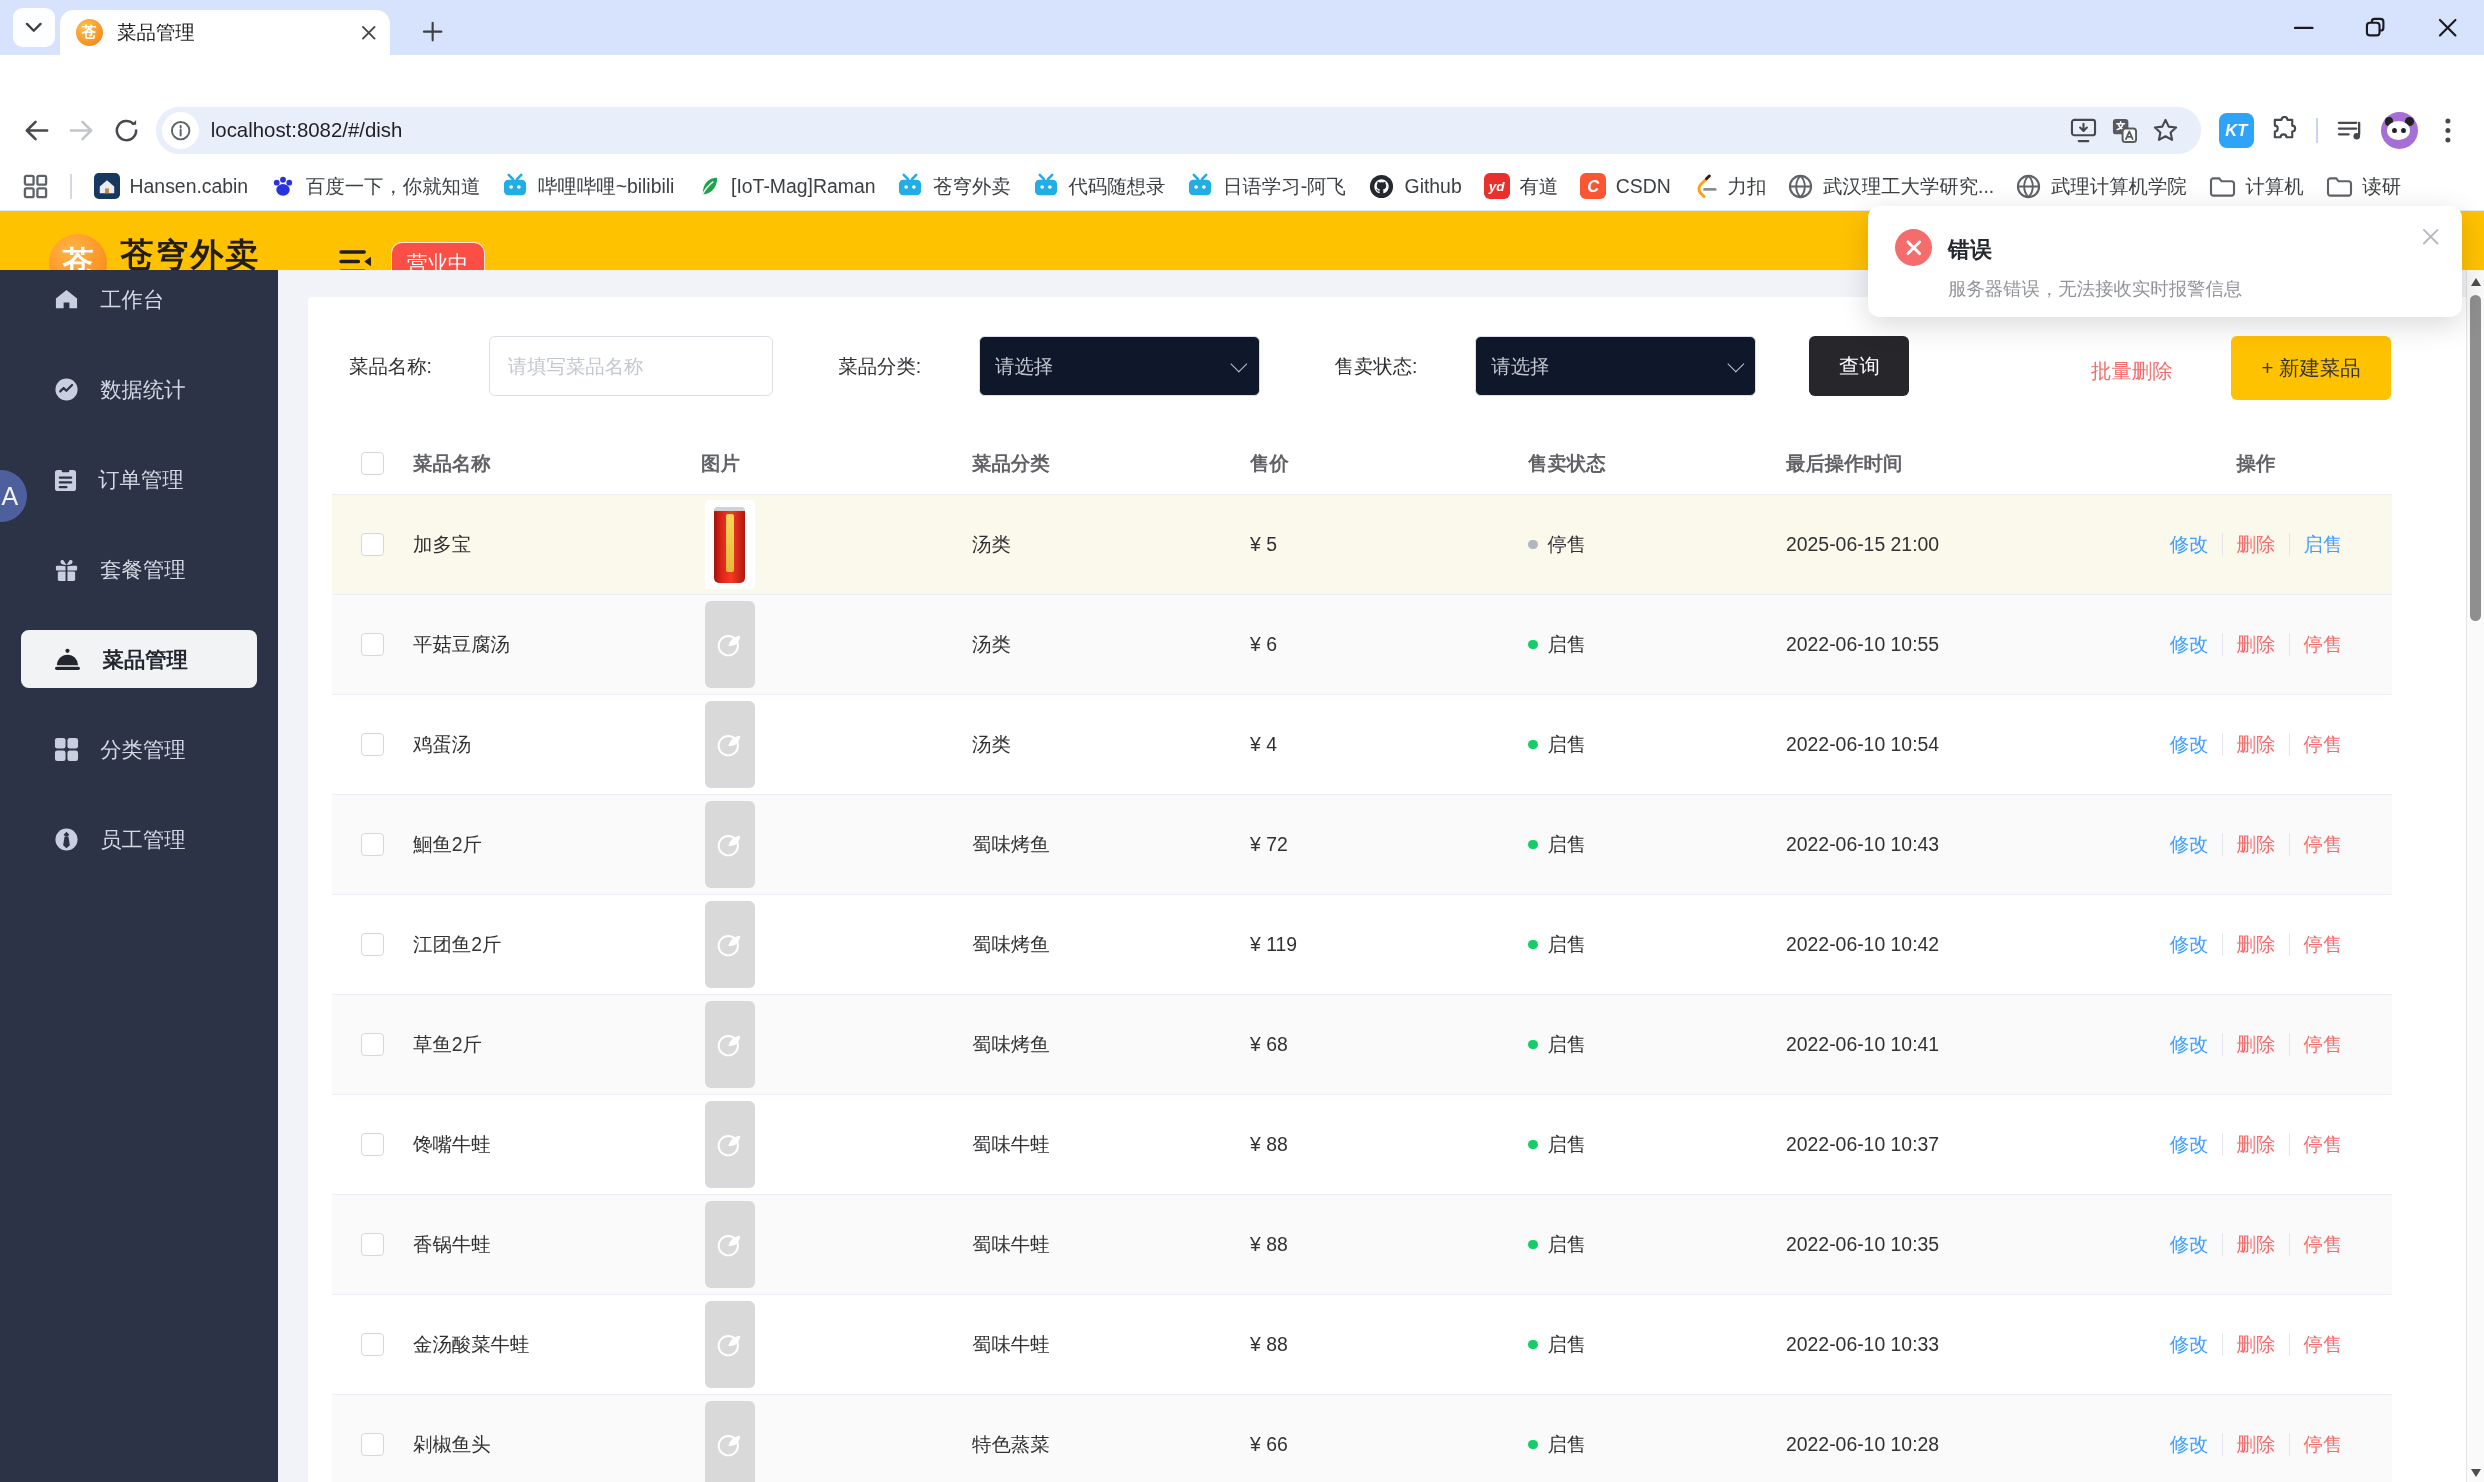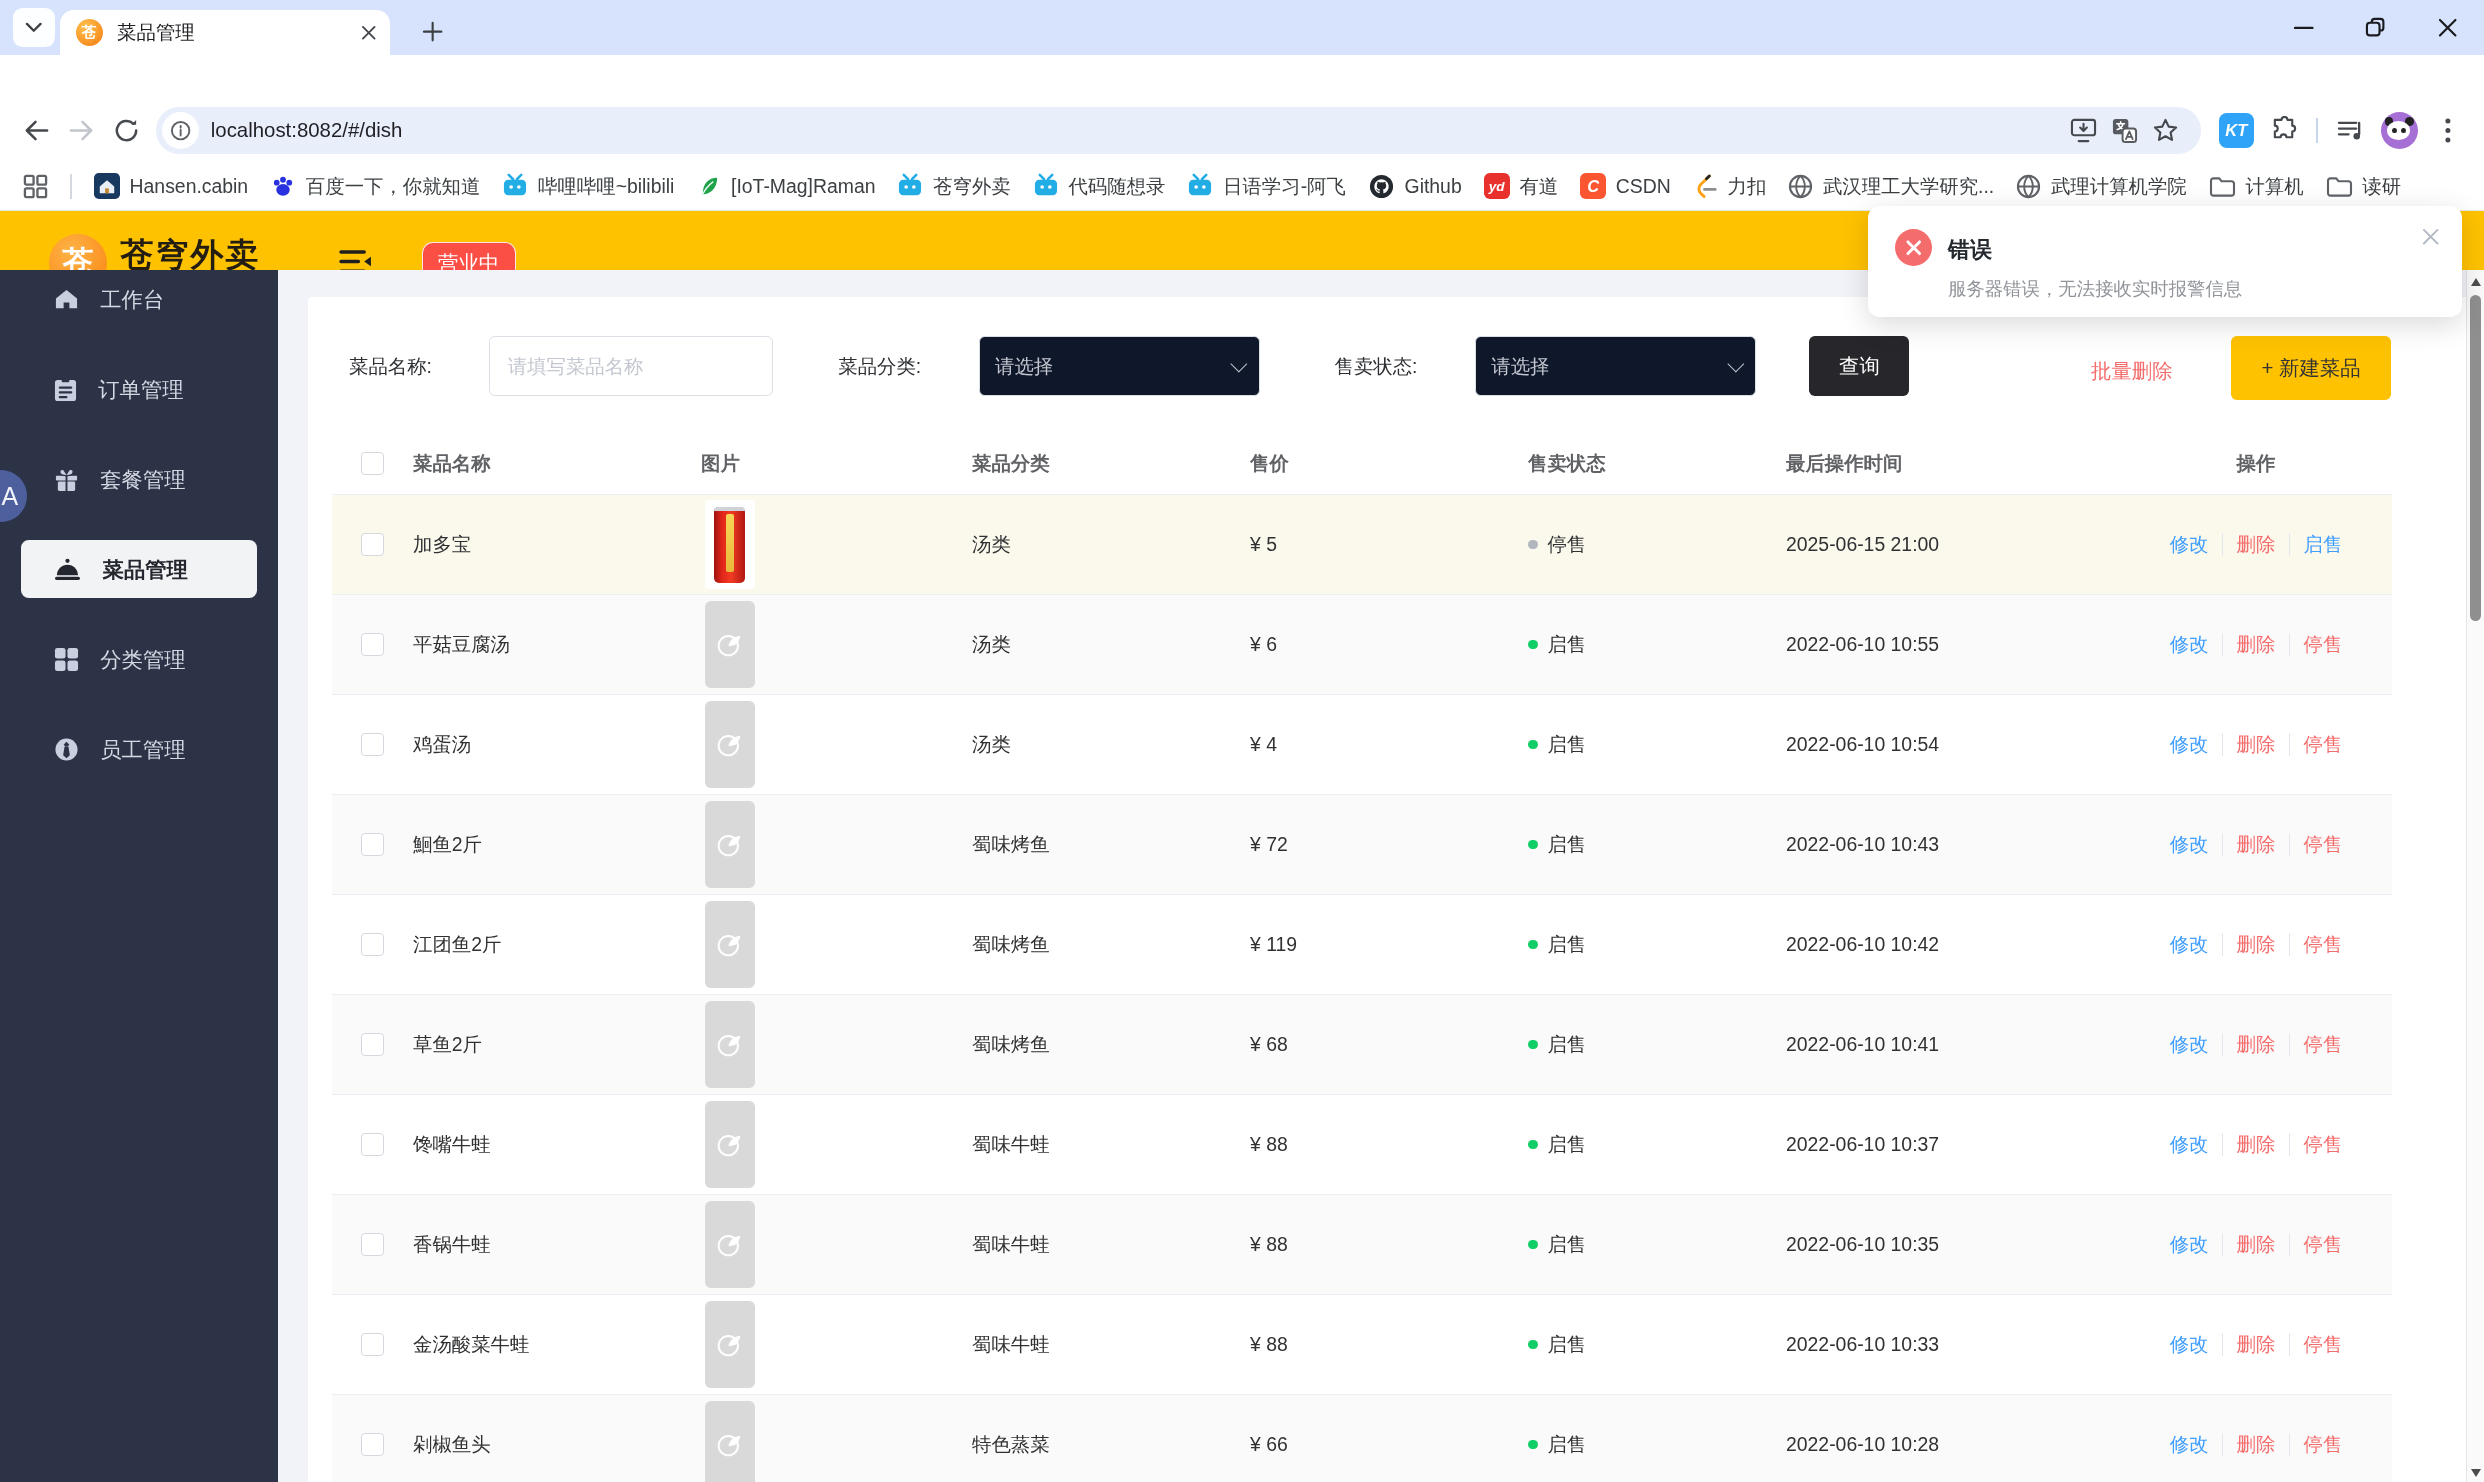--- a/index.html
+++ b/index.html
@@ -50,21 +50,21 @@
 
   
   .appbar { height:103px; background:#ffc200; display:flex; align-items:center; position:relative; }
   .logo-circle { width:58px; height:58px; border-radius:50%; margin-left:49px; flex:none;
     background:radial-gradient(circle at 38% 30%, #ffb347, #f8820e); color:#fff; font-size:31px;
     font-weight:bold; display:flex; align-items:center; justify-content:center; }
   .brand { margin-left:13.6px; }
   .brand-cn { font-size:33px; font-weight:bold; color:#231d12; letter-spacing:1.9px; line-height:35px; }
   .brand-en { font-size:12.6px; font-weight:bold; color:#231d12; letter-spacing:1.5px; margin-top:2.9px; }
   .collapse-btn { margin-left:72px; display:flex; align-items:center; }
-  .status-badge { margin-left:50px; background:#fb4e44; border:1.9px solid rgba(255,255,255,.85);
+  .status-badge { margin-left:19px; background:#fb4e44; border:1.9px solid rgba(255,255,255,.85);
     color:#fff; font-size:20.4px; padding:5.8px 15.5px; border-radius:11px; }
 
   
   .sidebar { position:absolute; left:0; top:270px; width:278px; bottom:0; background:#2d3346; }
   .nav-item { height:58px; display:flex; align-items:center; padding-left:54px; gap:21.3px;
     font-size:21.3px; color:#d3d8e3; margin-bottom:32px; }
   .nav-item.active { background:#f2f3f5; margin-left:21.3px; margin-right:21.3px; padding-left:33px;
     border-radius:7.8px; color:#23262e; font-weight:bold; }
   .float-a { position:absolute; left:-25px; top:470px; width:52px; height:52px; border-radius:50%;
     background:#4e5f9d; color:#f2f4fa; font-size:25px; display:flex; align-items:center;
@@ -408,20 +408,27 @@
 </div>
 
 <div class="sidebar">
   <div class="nav-item">
     <svg width="25" height="25" viewBox="0 0 26 26">
         <path d="M2 12L13 3l11 9v10h-8v-6h-6v6H2z" fill="#c9cfde"></path>
       </svg>
     <span>工作台</span>
   </div>
   <div class="nav-item">
+    <svg width="25" height="25" viewBox="0 0 26 26">
+        <circle cx="13" cy="13" r="11.5" fill="#c9cfde"></circle>
+        <path d="M6.5 15l3.5-3.5 2.8 2.8 6-6" fill="none" stroke="#2d3346" stroke-width="2.4" stroke-linecap="round" stroke-linejoin="round"></path>
+      </svg>
+    <span>数据统计</span>
+  </div>
+  <div class="nav-item">
     <svg width="23" height="25" viewBox="0 0 24 26">
         <rect x="1" y="3" width="22" height="22" rx="3" fill="#c9cfde"></rect>
         <rect x="8" y="0.5" width="8" height="5" rx="1.5" fill="#2d3346"></rect>
         <path d="M6 11h12M6 16h12M6 21h7" stroke="#2d3346" stroke-width="2.2" stroke-linecap="round"></path>
       </svg>
     <span>订单管理</span>
   </div>
   <div class="nav-item">
     <svg width="25" height="25" viewBox="0 0 26 26">
         <rect x="2" y="9" width="22" height="5" rx="1" fill="#c9cfde"></rect>

